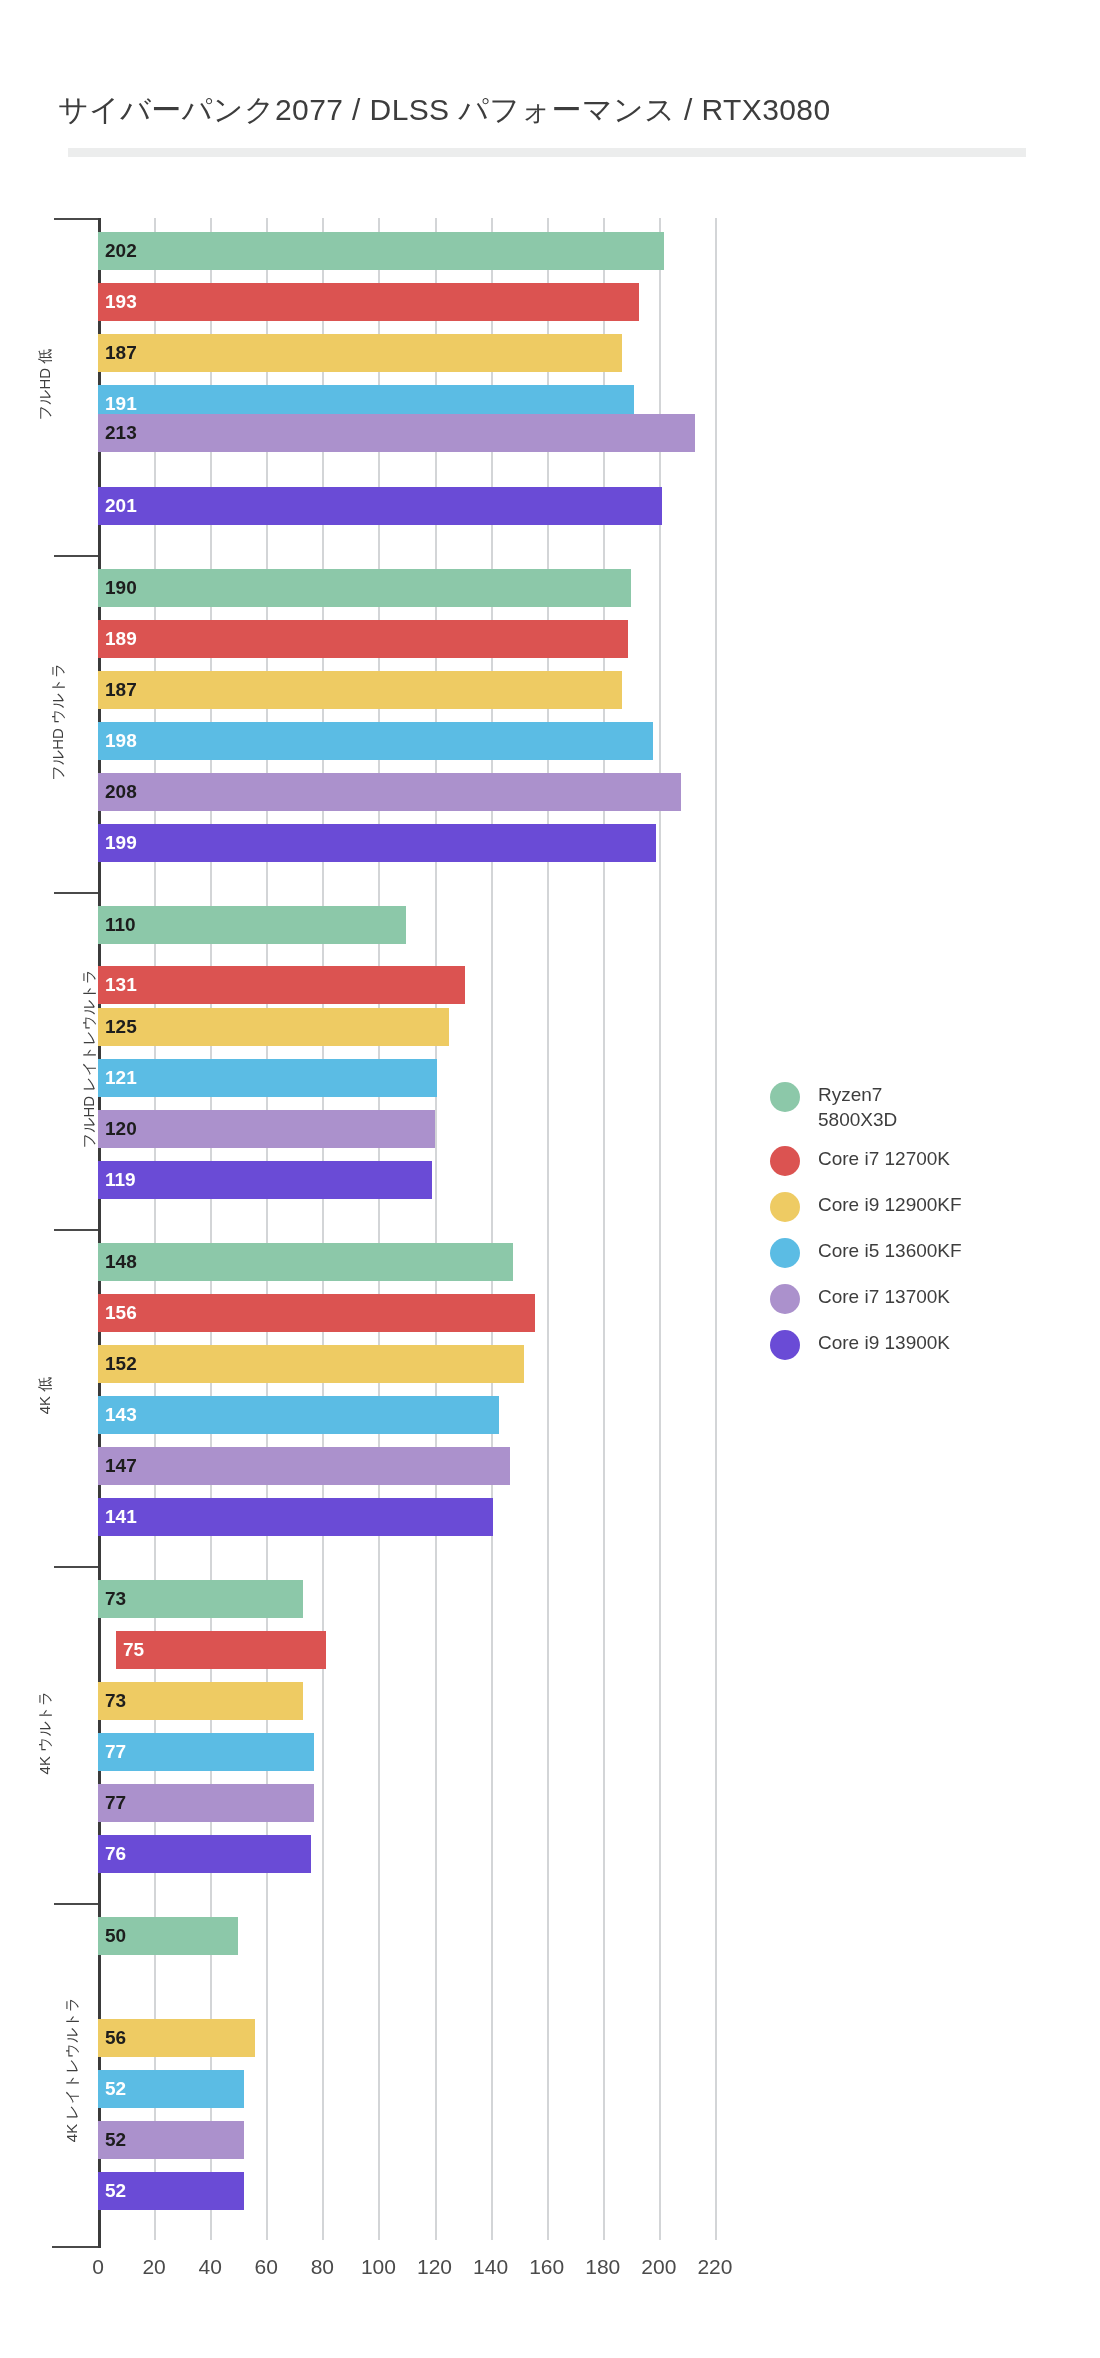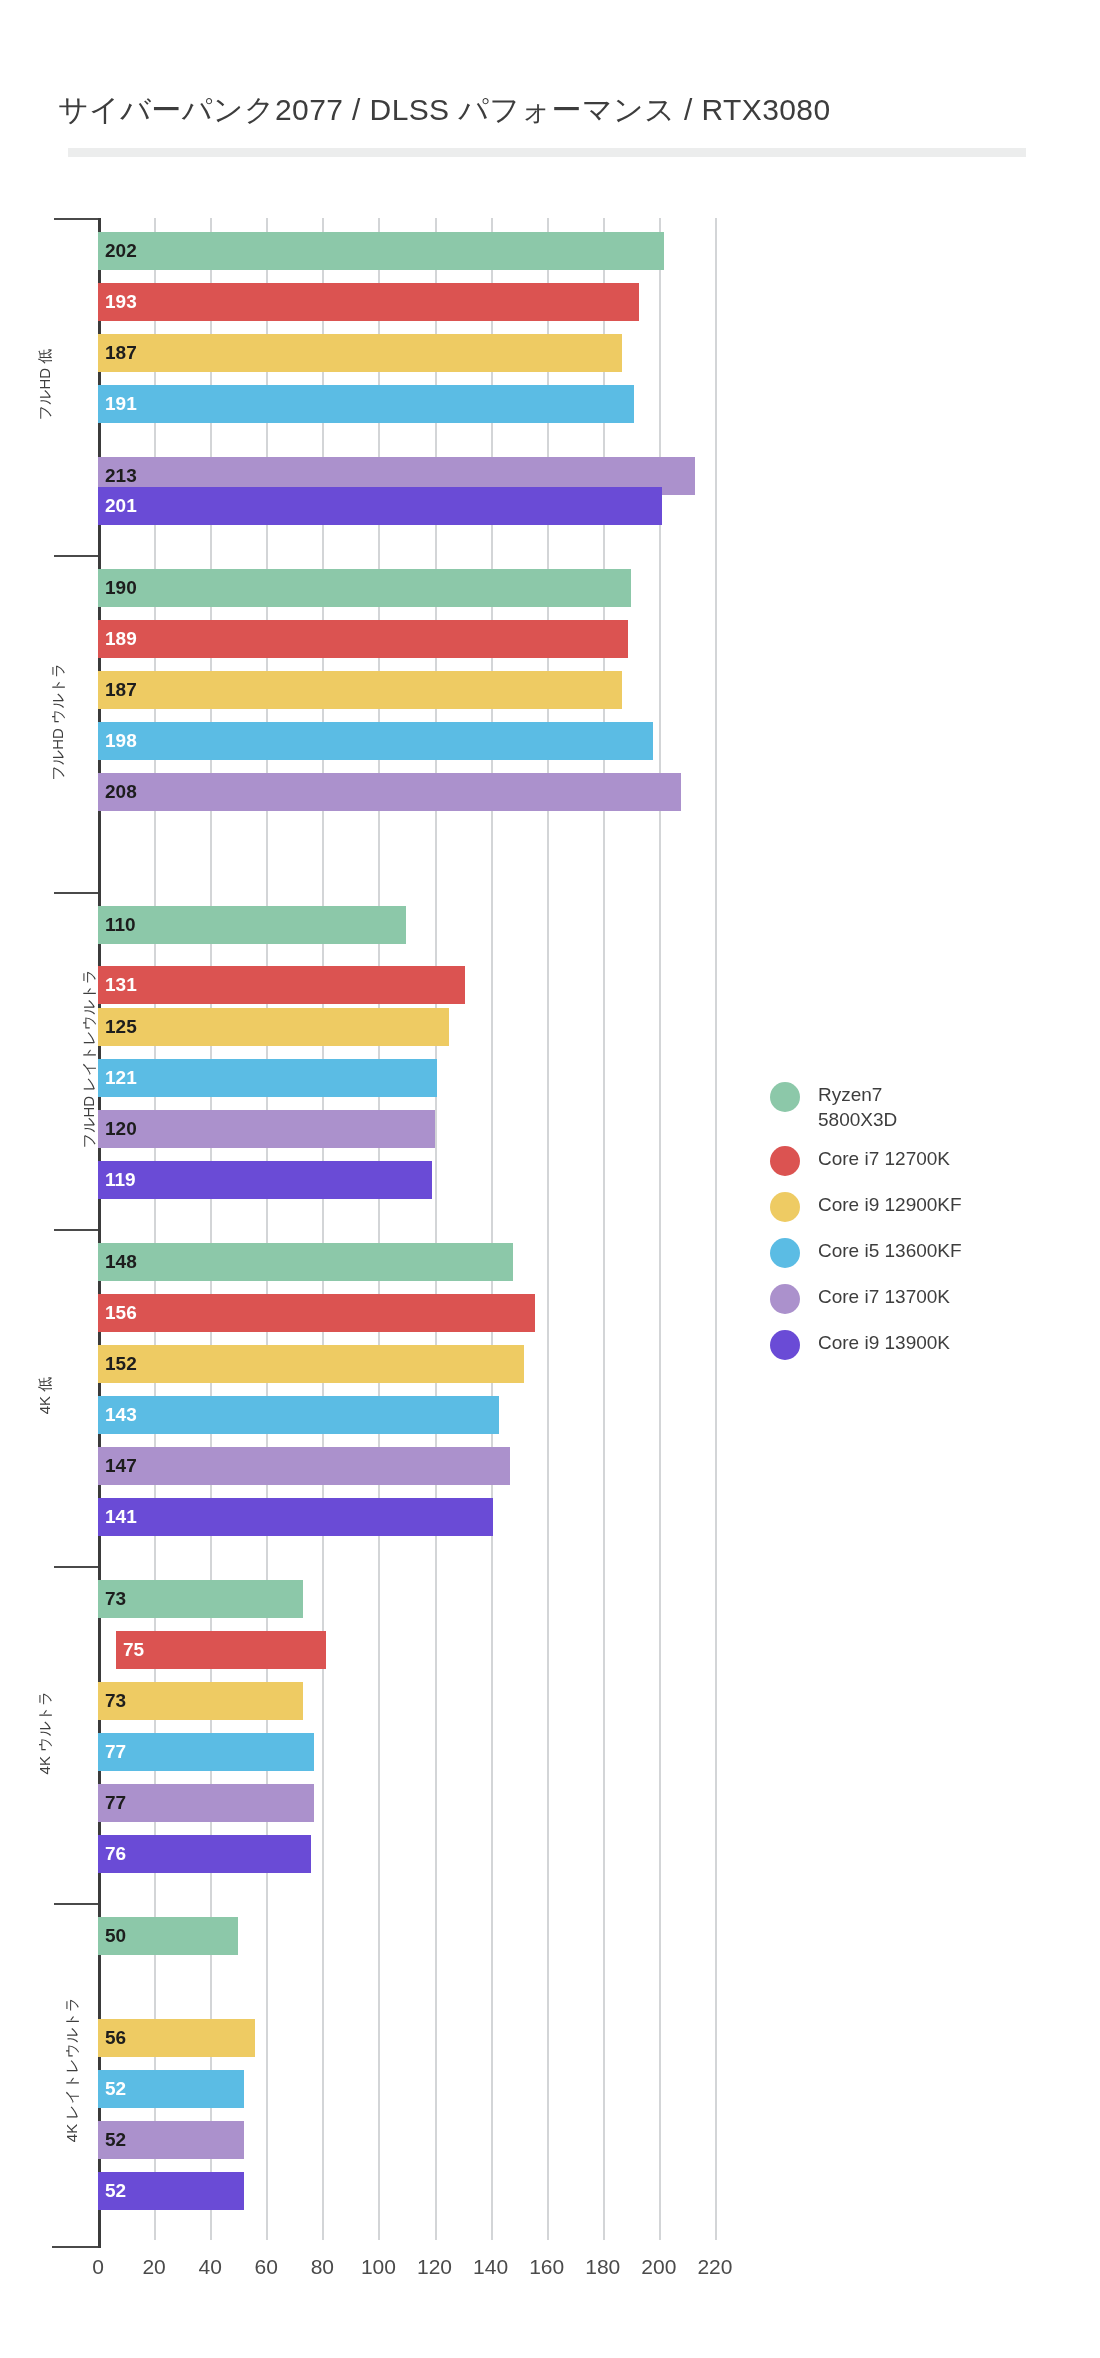--- a/index.html
+++ b/index.html
@@ -229,21 +229,21 @@
       <div class="bar-value" style="color: rgb(255, 255, 255);">193</div>
     </div>
     <div class="bar-row" style="top: 334px; left: 98px; width: 645px;">
       <div class="bar" style="width: 524.413px; background: rgb(238, 203, 99);"></div>
       <div class="bar-value" style="color: rgb(29, 29, 29);">187</div>
     </div>
     <div class="bar-row" style="top: 385px; left: 98px; width: 645px;">
       <div class="bar" style="width: 535.63px; background: rgb(91, 188, 228);"></div>
       <div class="bar-value" style="color: rgb(255, 255, 255);">191</div>
     </div>
-    <div class="bar-row" style="top: 457px; left: 98px; width: 645px;">
+    <div class="bar-row" style="top: 414px; left: 98px; width: 645px;">
       <div class="bar" style="width: 597.326px; background: rgb(171, 145, 204);"></div>
       <div class="bar-value" style="color: rgb(29, 29, 29);">213</div>
     </div>
     <div class="bar-row" style="top: 487px; left: 98px; width: 645px;">
       <div class="bar" style="width: 563.674px; background: rgb(106, 75, 214);"></div>
       <div class="bar-value" style="color: rgb(255, 255, 255);">201</div>
     </div>
     <div class="cat-tick" style="top: 555px;"></div>
     <div class="cat-label" style="top: 711.5px;"><span>フルHD ウルトラ</span></div>
     <div class="bar-row" style="top: 569px; left: 98px; width: 645px;">
@@ -259,20 +259,24 @@
       <div class="bar-value" style="color: rgb(29, 29, 29);">187</div>
     </div>
     <div class="bar-row" style="top: 722px; left: 98px; width: 645px;">
       <div class="bar" style="width: 555.261px; background: rgb(91, 188, 228);"></div>
       <div class="bar-value" style="color: rgb(255, 255, 255);">198</div>
     </div>
     <div class="bar-row" style="top: 773px; left: 98px; width: 645px;">
       <div class="bar" style="width: 583.304px; background: rgb(171, 145, 204);"></div>
       <div class="bar-value" style="color: rgb(29, 29, 29);">208</div>
     </div>
+    <div class="bar-row" style="top: 824px; left: 98px; width: 645px;">
+      <div class="bar" style="width: 558.065px; background: rgb(106, 75, 214);"></div>
+      <div class="bar-value" style="color: rgb(255, 255, 255);">199</div>
+    </div>
     <div class="cat-tick" style="top: 892px;"></div>
     <div class="cat-label" style="top: 1048.5px;"><span>フルHD レイトレウルトラ</span></div>
     <div class="bar-row" style="top: 906px; left: 98px; width: 645px;">
       <div class="bar" style="width: 308.478px; background: rgb(140, 200, 169);"></div>
       <div class="bar-value" style="color: rgb(29, 29, 29);">110</div>
     </div>
     <div class="bar-row" style="top: 957px; left: 98px; width: 645px; margin-top: 9px;">
       <div class="bar" style="width: 367.37px; background: rgb(219, 83, 81);"></div>
       <div class="bar-value" style="color: rgb(255, 255, 255);">131</div>
     </div>

